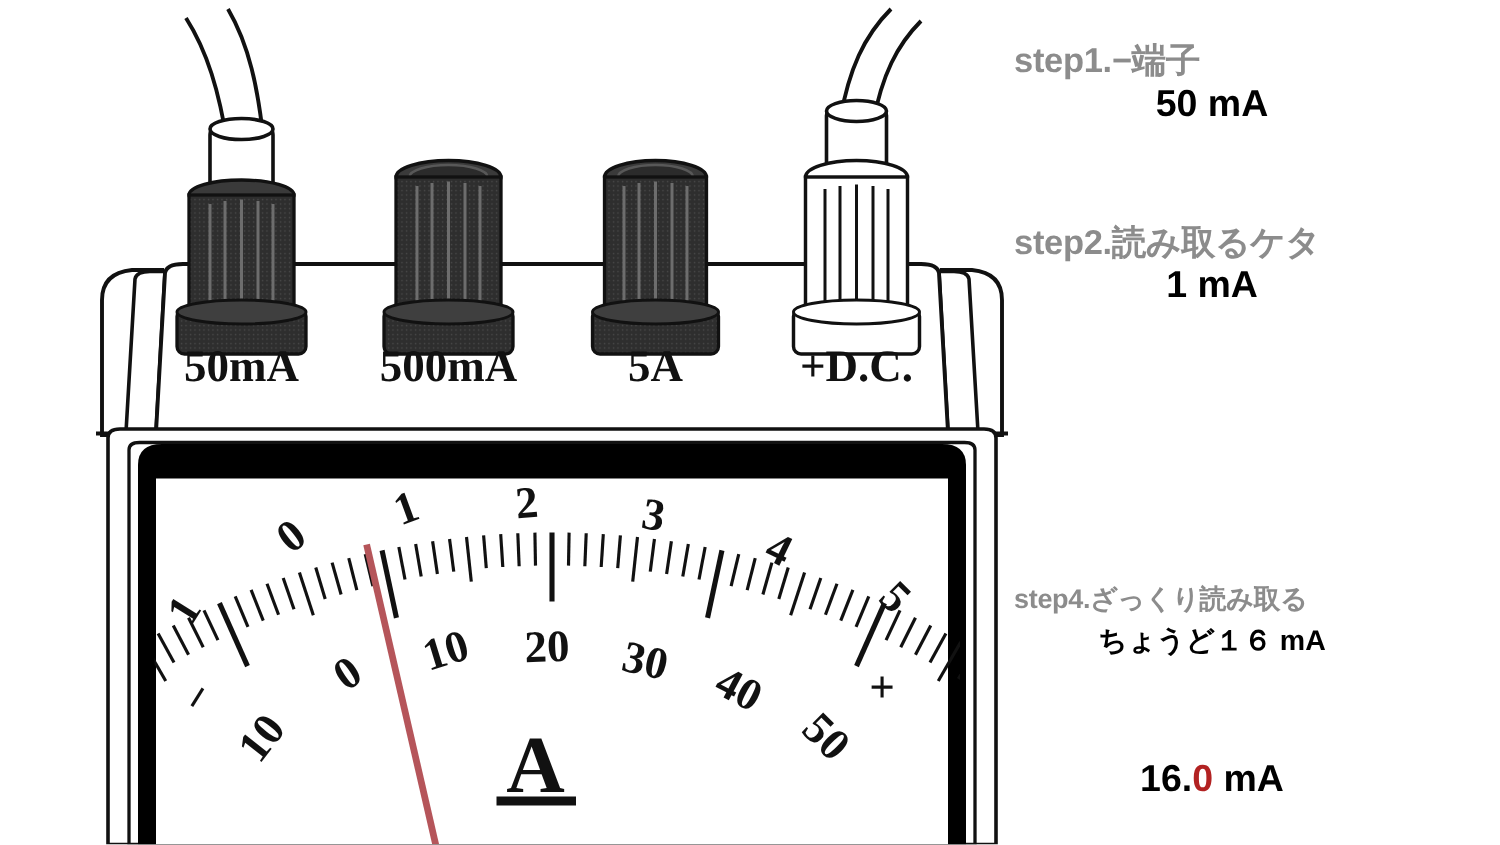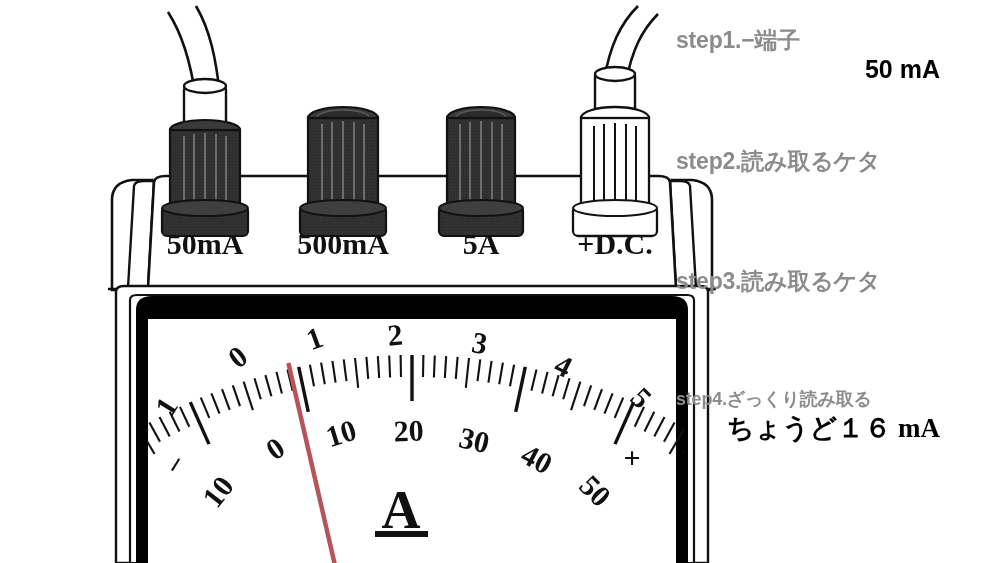--- a/index.html
+++ b/index.html
@@ -18,21 +18,20 @@
     overflow: hidden;
   }
 
   
   #meter-illustration {
     position: absolute;
     left: 0;
     top: 0;
     width: 700px;
     height: 563px;
-    margin-left: 44px;
   }
 
   
   #steps-panel {
     position: absolute;
     left: 676px;
     top: 15px;
     width: 324px;
     height: 563px;
   }
@@ -51,35 +50,35 @@
     letter-spacing: -0.2px;
     white-space: nowrap;
   }
   .step-value {
     display: block;
     color: #000000;
     font-weight: bold;
     font-size: 25px;
     line-height: 30px;
     white-space: nowrap;
-    text-align: right;
+    text-align: center;
     width: 264px;
   }
   .step-value .hl {
     color: #b22222;
   }
 
   #step-1 { top: 12px; }
   #step-2 { top: 133px; }
   #step-3 { top: 253px; }
   #step-4 { top: 371px; }
   #step-5 { top: 489px; }
 
   #step-4 .step-label { font-size: 18px; }
-  #step-4 .step-value { font-size: 27px; font-family: Liberation Serif, serif; }
+  #step-4 .step-value { font-size: 19px; }
 
   .scale-num {
     font-family: "Liberation Serif", serif;
     font-weight: bold;
     fill: #111111;
   }
 </style>
 </head>
 <body>
 
@@ -295,30 +294,35 @@
 
     <div class="step-block" id="step-1">
       <span class="step-label">step1.−端子</span>
       <span class="step-value">
         <span>50 mA</span><span class="hl"></span><span></span>
       </span>
     </div>
 
     <div class="step-block" id="step-2">
       <span class="step-label">step2.読み取るケタ</span>
+      <span class="step-value">
+        <span>1 mA</span><span class="hl"></span><span></span>
+      </span>
     </div>
 
     <div class="step-block" id="step-3">
-      <span class="step-label">step3.読み取るケタ</span>
     </div>
 
     <div class="step-block" id="step-4">
       <span class="step-label">step4.ざっくり読み取る</span>
       <span class="step-value">
         <span>ちょうど１６ mA</span><span class="hl"></span><span></span>
       </span>
     </div>
 
     <div class="step-block" id="step-5">
+      <span class="step-value">
+        <span>16.</span><span class="hl">0</span><span> mA</span>
+      </span>
     </div>
 
   </div>
 </div>
 
 </body></html>

